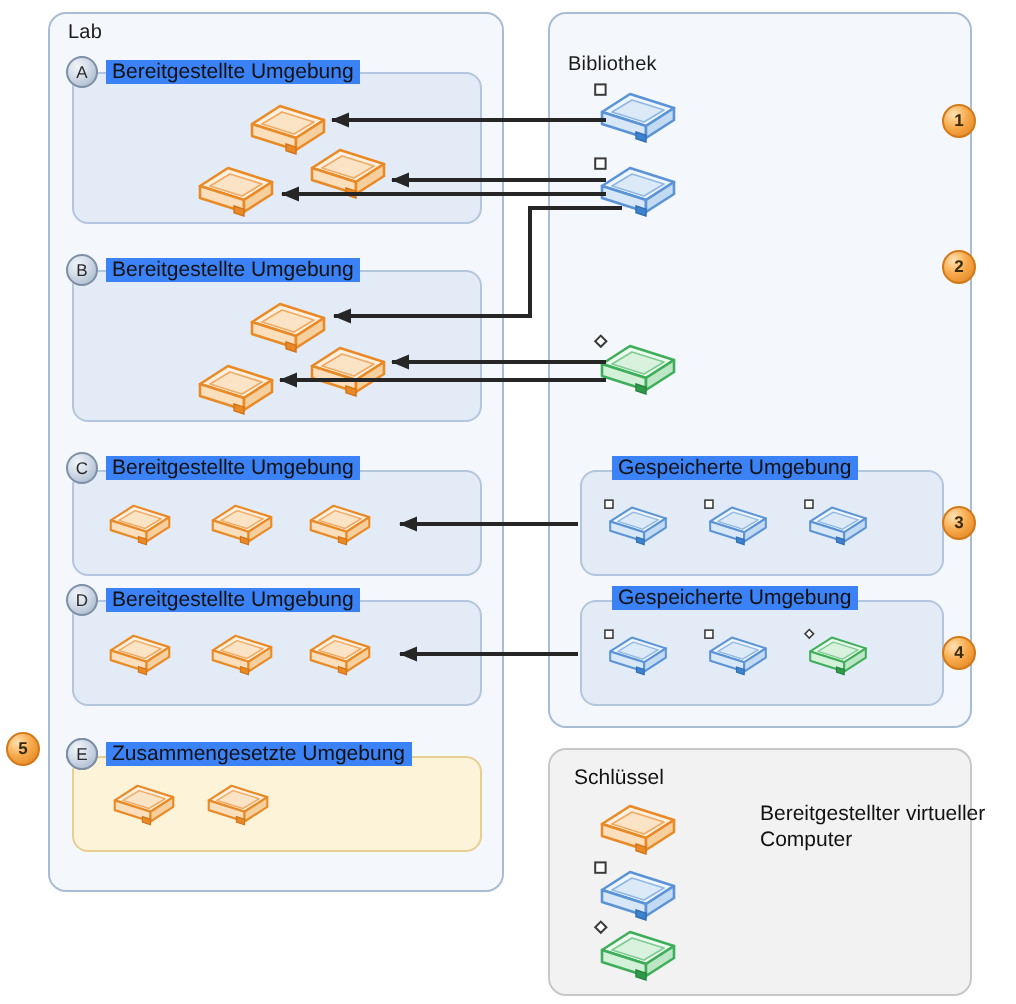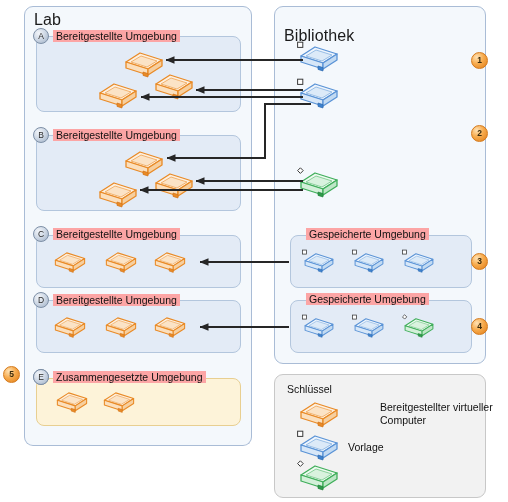--- a/index.html
+++ b/index.html
@@ -14,21 +14,21 @@
   
   .panel{
     position:absolute;
     background:#f4f8fc;
     border:1px solid #a9bcd6;
     border-radius:9px;
     box-sizing:border-box;
   }
   .panel-title{
     position:absolute;
-    font-size:16px;
+    font-size:10px;
     color:#1a1a1a;
     letter-spacing:.1px;
     white-space:nowrap;
   }
 
   
   .group{
     position:absolute;
     background:#e3ebf6;
     border:1px solid #b3c6dd;
@@ -38,21 +38,21 @@
   .group.composed{
     background:#fdf3d9;
     border:1px solid #e8cf91;
   }
   
   .group-label{
     position:absolute;
     font-size:10.5px;
     color:#111;
     white-space:nowrap;
-    background:#fca5a5;
+    background:#3b82f6;
     padding:0 3px;
     z-index:6;
   }
 
   
   .letter-badge{
     position:absolute;
     width:16px;height:16px;border-radius:50%;
     background:radial-gradient(circle at 34% 30%, #f2f5f9 0%, #d3dce8 42%, #9fb0c6 100%);
     border:1px solid #7d8fa6;
@@ -316,21 +316,20 @@
       </svg>
   </div>
   <div class="key-text" style="left:352px;top:401px;margin-left:28px;">Bereitgestellter virtueller Computer</div>
 
   <div class="ico" style="left:297px;top:430px;">
     <svg viewBox="0 0 44 32">
         <use href="#box-blue"></use>
         <use href="#marker-square"></use>
       </svg>
   </div>
-  <div class="key-text" style="left:348px;top:441px;">Vorlage</div>
 
   <div class="ico" style="left:297px;top:460px;">
     <svg viewBox="0 0 44 32">
         <use href="#box-green"></use>
         <use href="#marker-diamond"></use>
       </svg>
   </div>
 
 </div>
 

